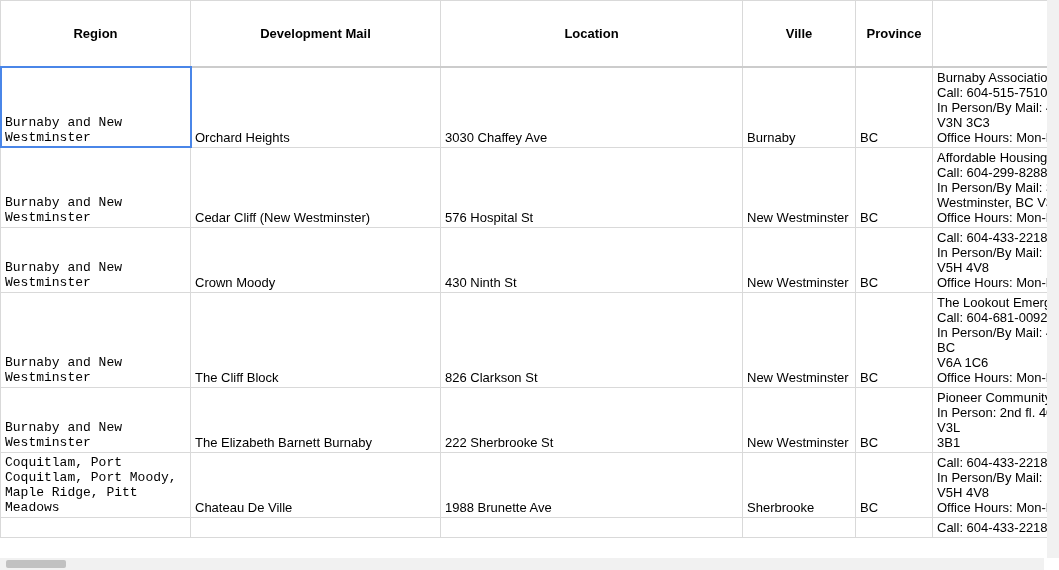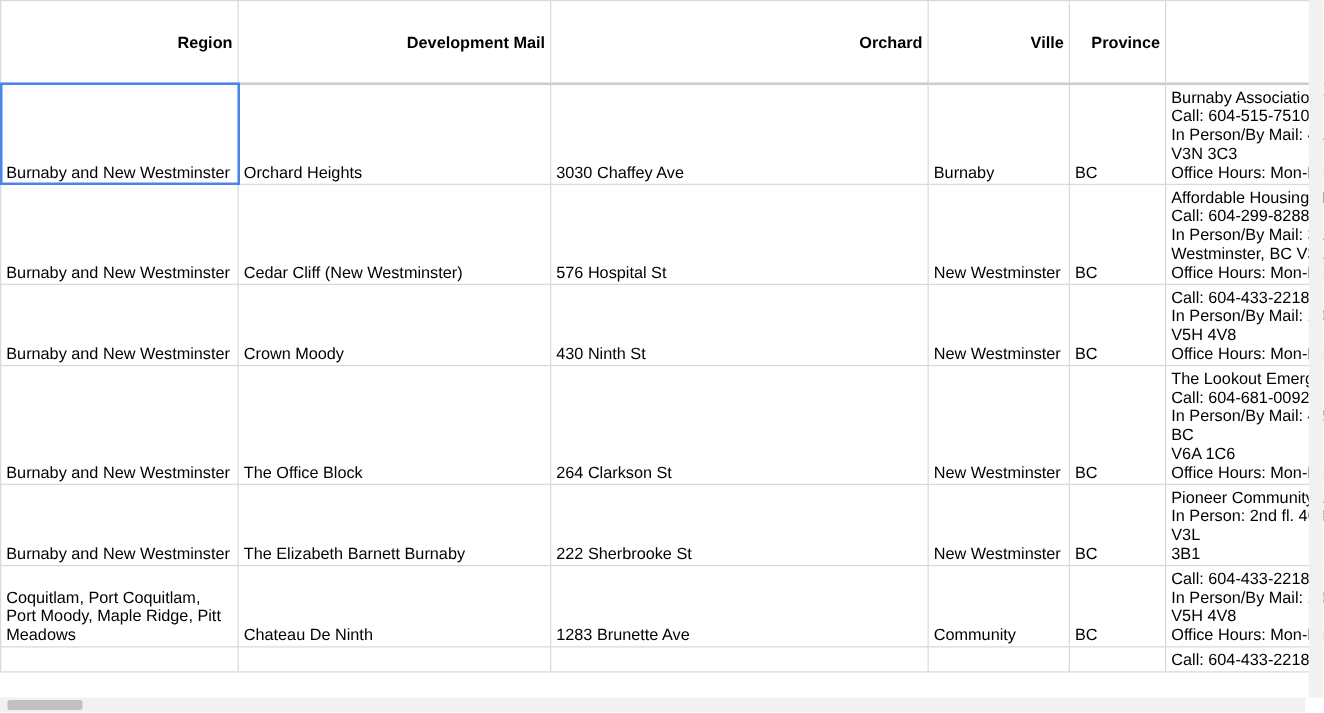--- a/index.html
+++ b/index.html
@@ -27,27 +27,27 @@
   th, td {
     border: 1px solid #d9d9d9;
     vertical-align: bottom;
     padding: 2px 4px 2px 4px;
     text-align: left;
     overflow: hidden;
     white-space: nowrap;
   }
   th {
     font-weight: bold;
-    text-align: right;
+    text-align: center;
     vertical-align: middle;
     height: 66px;
     background: #fff;
     border-bottom: 2px solid #ccc;
   }
-  td.wrap { white-space: normal; }
+  td.wrap { white-space: normal; font-family: Liberation Mono, monospace; }
   td.multi { white-space: pre-line; vertical-align: bottom; }
   .selected {
     outline: 2px solid #4a86e8;
     outline-offset: -1px;
     background: #fff;
   }
   col.c-region   { width: 190px; }
   col.c-dev      { width: 250px; }
   col.c-loc      { width: 302px; }
   col.c-city     { width: 113px; }
@@ -89,21 +89,21 @@
       <col class="c-dev">
       <col class="c-loc">
       <col class="c-city">
       <col class="c-prov">
       <col class="c-extra">
     </colgroup>
     <thead>
       <tr>
         <th>Region</th>
         <th>Development Mail</th>
-        <th>Orchard</th>
+        <th>Location</th>
         <th>Ville</th>
         <th>Province</th>
         <th style="text-align:right;padding-right:0;">H</th>
       </tr>
     </thead>
     <tbody>
         <tr>
           <td class="wrap selected">Burnaby and New Westminster</td>
           <td>Orchard Heights</td>
           <td>3030 Chaffey Ave</td>
@@ -133,22 +133,22 @@
           <td>430 Ninth St</td>
           <td>New Westminster</td>
           <td>BC</td>
           <td class="multi">Call: 604-433-2218
  In Person/By Mail: 10
 V5H 4V8
 Office Hours: Mon-Fri</td>
         </tr>
         <tr>
           <td class="wrap">Burnaby and New Westminster</td>
-          <td>The Office Block</td>
-          <td>264 Clarkson St</td>
+          <td>The Cliff Block</td>
+          <td>826 Clarkson St</td>
           <td>New Westminster</td>
           <td>BC</td>
           <td class="multi">The Lookout Emerge
 Call: 604-681-0092
 In Person/By Mail: 42
 BC
 V6A 1C6
 Office Hours: Mon-Fri</td>
         </tr>
         <tr>
@@ -157,23 +157,23 @@
           <td>222 Sherbrooke St</td>
           <td>New Westminster</td>
           <td>BC</td>
           <td class="multi"> Pioneer Community L
  In Person: 2nd fl. 403
 V3L
 3B1</td>
         </tr>
         <tr>
           <td class="wrap">Coquitlam, Port Coquitlam, Port Moody, Maple Ridge, Pitt Meadows</td>
-          <td>Chateau De Ninth</td>
-          <td>1283 Brunette Ave</td>
-          <td>Community</td>
+          <td>Chateau De Ville</td>
+          <td>1988 Brunette Ave</td>
+          <td>Sherbrooke</td>
           <td>BC</td>
           <td class="multi"> Call: 604-433-2218
 In Person/By Mail: 10
 V5H 4V8
 Office Hours: Mon-Fri</td>
         </tr>
         <tr>
           <td class="wrap"></td>
           <td></td>
           <td></td>

